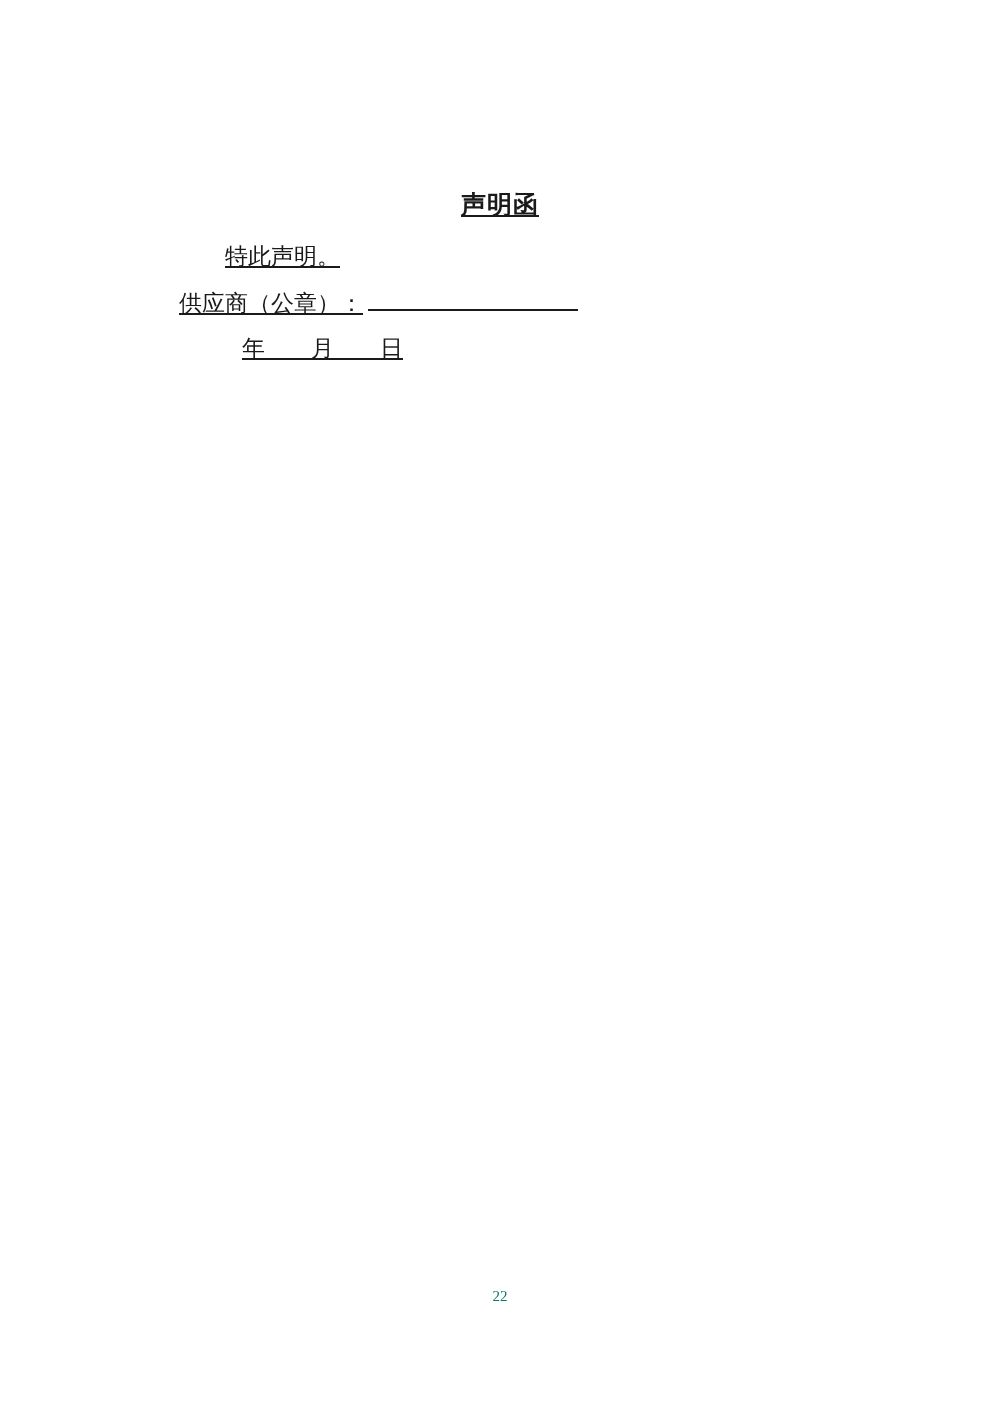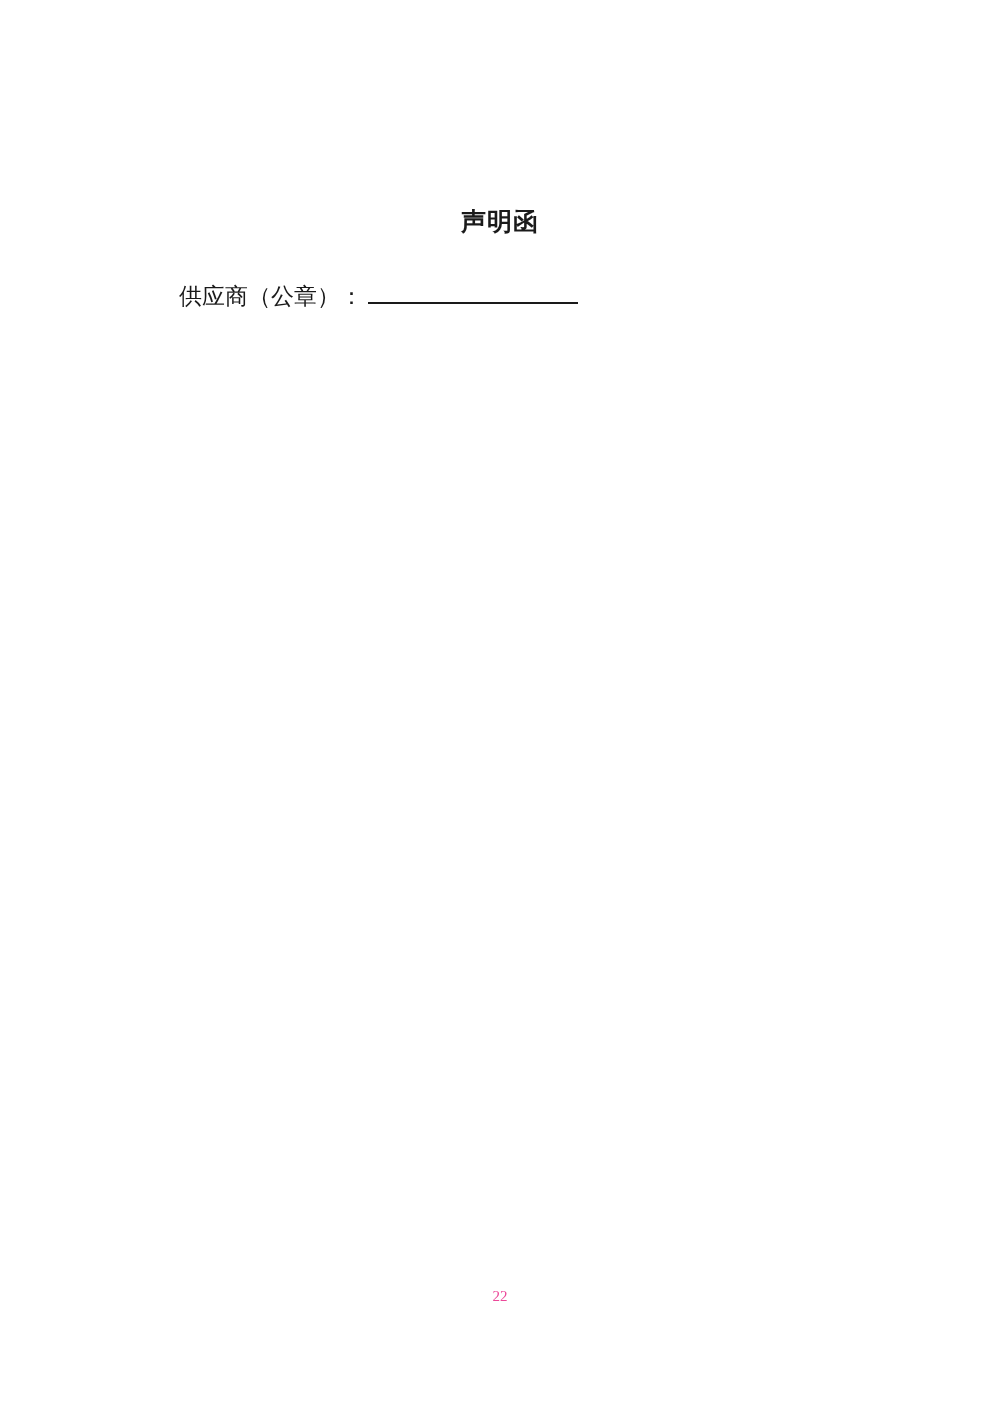--- a/index.html
+++ b/index.html
@@ -7,24 +7,25 @@
     padding: 0;
     background: #ffffff;
   }
   .page {
     position: relative;
     width: 892px;
     height: 1414px;
     margin: 0 auto;
     background: #ffffff;
     box-sizing: border-box;
-    padding: 17px 125px;
+    padding: 0 125px;
     color: #1a1a1a;
     font-family: "Liberation Serif", "DejaVu Serif", serif;
     overflow: hidden;
+    text-decoration: underline;
   }
   .content {
     padding-top: 179px;
   }
   .doc-title {
     margin: 0;
     font-size: 25px;
     font-weight: bold;
     text-align: center;
     line-height: 52px;
@@ -47,57 +48,58 @@
   .blank {
     display: inline-block;
     border-bottom: 2px solid #1a1a1a;
     height: 0.9em;
     vertical-align: baseline;
   }
   .blank-supplier { width: 140px; }
   .blank-seal     { width: 210px; margin-left: 5px; }
   .blank-sign     { width: 100px; margin-left: 6px; margin-right: 6px; }
   .sig-block {
-    margin-top: 28px;
     font-size: 23px;
     line-height: 41px;
   }
   .sig-line {
     margin: 0;
   }
   .date-line {
     margin: 4px 0 0 0;
     padding-left: 63px;
   }
   .page-footer {
     position: absolute;
     left: 0;
     right: 0;
     bottom: 110px;
     text-align: center;
     font-size: 15px;
     line-height: 16px;
-    color: #ec4899;
+    color: #0f766e;
   }
 </style>
 </head>
 <body>
 
 <div class="page">
   <div class="content">
 
     <h1 class="doc-title">声明函</h1>
 
 
 
+    <p class="closing">特此声明。</p>
 
     <div class="sig-block">
       <p class="sig-line"><span>供应商（公章）：</span><span class="blank blank-seal"></span></p>
 
 
+      <p class="date-line">年　　月　　日</p>
     </div>
 
   </div>
 
   <div class="page-footer">
     <span>22</span>
   </div>
 </div>
 
 </body></html>

